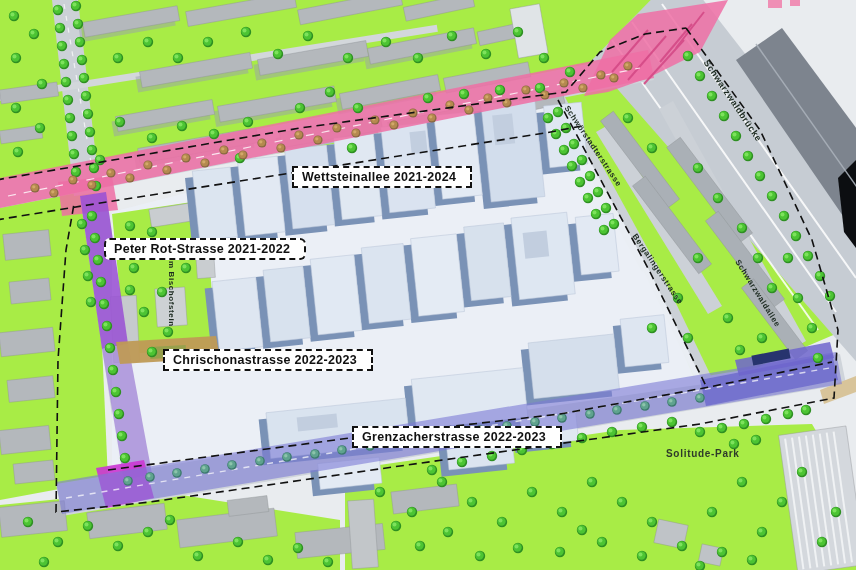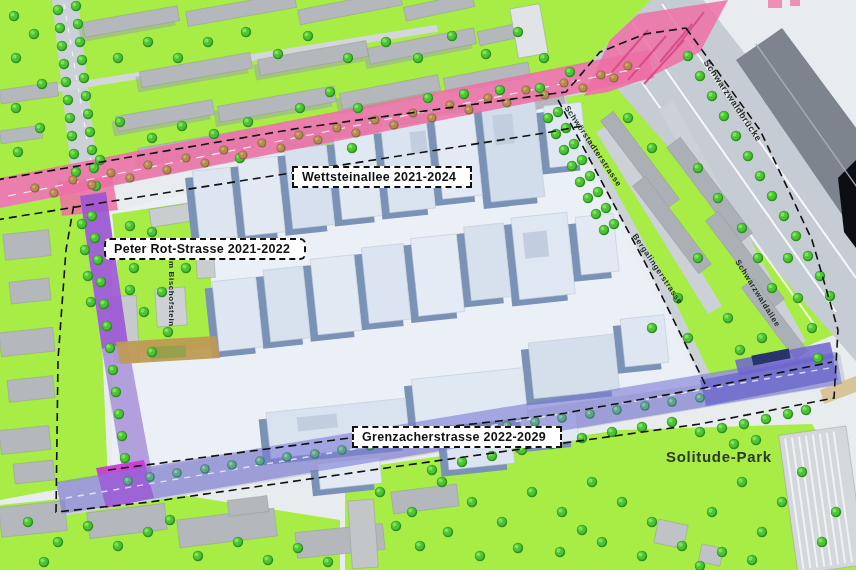--- a/index.html
+++ b/index.html
@@ -4,21 +4,21 @@
 <style>
   html,body{margin:0;padding:0;background:#dfe2e5;}
   .stage{position:relative;width:856px;height:570px;overflow:hidden;
          background:#e9ecef;font-family:"Liberation Sans",sans-serif;}
   .stage svg{position:absolute;left:0;top:0;}
   .plabel{position:absolute;background:#ffffff;border:2px dashed #111;
           padding:2px 14px 2px 8px;font-weight:bold;font-size:12.5px;color:#111;
           white-space:nowrap;letter-spacing:.3px;z-index:20;}
   .slabel{position:absolute;font-size:8px;font-weight:bold;color:#1c2a20;
           white-space:nowrap;transform-origin:0 0;letter-spacing:.6px;z-index:15;}
-  .alabel{position:absolute;font-size:15px;font-weight:bold;color:#2e3a2a;
+  .alabel{position:absolute;font-size:10px;font-weight:bold;color:#2e3a2a;
           letter-spacing:.7px;z-index:15;}
 </style>
 </head>
 <body>
 
 <div class="stage">
 <svg width="856" height="570" viewBox="0 0 856 570">
 
   <rect x="0" y="0" width="856" height="570" fill="#e9ecef"></rect>
 
@@ -499,21 +499,22 @@
     <path d="M -4,180 L 300,128 L 520,98 L 566,92 L 600,52 L 645,34 L 686,28"></path>
     <path d="M -4,220 L 88,205 L 545,133 L 582,126"></path>
     <path d="M 686,28 L 760,130 L 812,240 L 838,330 L 834,398 L 700,424 L 400,466 L 150,502 L 56,512 L 58,360 L 66,250 L 74,204"></path>
     <path d="M 558,100 L 650,272 L 706,386"></path>
     <path d="M 108,470 L 350,438 L 560,414 L 704,388 L 832,362"></path>
   </g>
 </svg>
 
   <div class="plabel" style="left:292px;top:166px;text-align:center;">Wettsteinallee 2021-2024</div>
   <div class="plabel" style="left:104px;top:238px;border-radius:6px;">Peter Rot-Strasse 2021-2022</div>
-  <div class="plabel" style="left:352px;top:426px;">Grenzacherstrasse 2022-2029</div>
+  <div class="plabel" style="left:163px;top:349px;">Chrischonastrasse 2022-2023</div>
+  <div class="plabel" style="left:352px;top:426px;">Grenzacherstrasse 2022-2023</div>
 
   <div class="slabel" style="left:710px;top:58px;font-size:9px;transform:rotate(56deg);">Schwarzwaldbrücke</div>
   <div class="slabel" style="left:570px;top:104px;transform:rotate(56deg);">Schwörstadterstrasse</div>
   <div class="slabel" style="left:176px;top:250px;transform:rotate(90deg);">Zum Bischofstein</div>
   <div class="slabel" style="left:638px;top:232px;transform:rotate(56deg);">Bergalingerstrasse</div>
   <div class="slabel" style="left:741px;top:258px;transform:rotate(58deg);">Schwarzwaldallee</div>
   <div class="slabel" style="left:2px;top:390px;font-size:7.5px;transform:rotate(90deg);">Alemannengasse</div>
 
   <div class="alabel" style="left:666px;top:448px;">Solitude-Park</div>
 </div>

